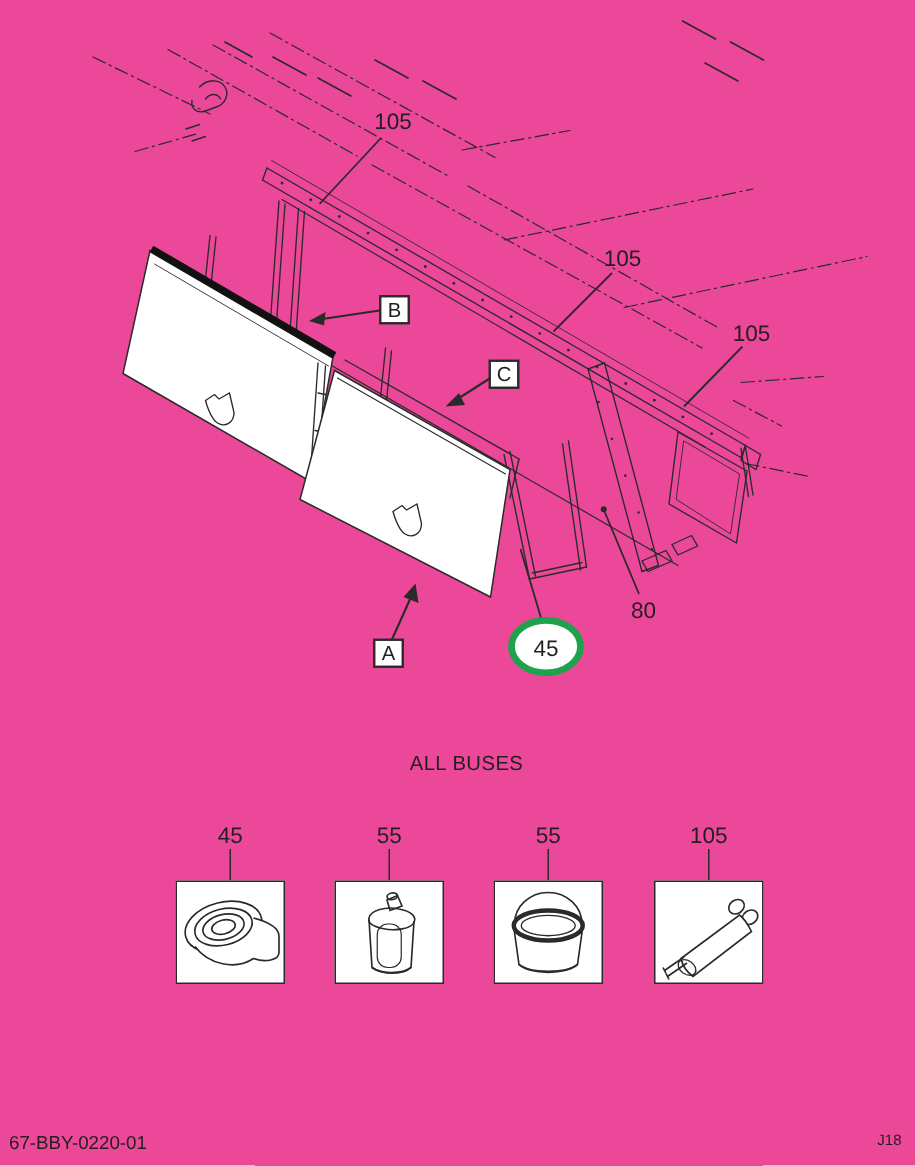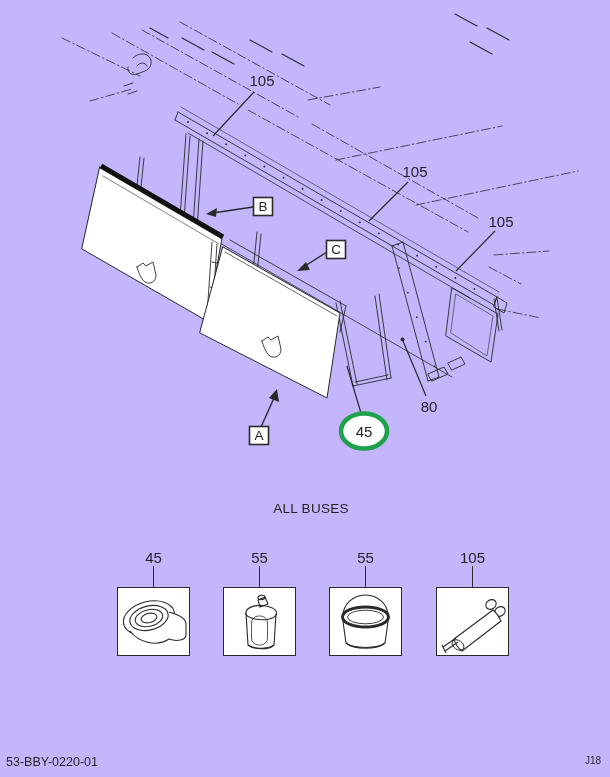--- a/index.html
+++ b/index.html
@@ -1,16 +1,16 @@
 <!DOCTYPE html>
 <html><head>
 <meta charset="utf-8">
 <style>
   html,body{margin:0;padding:0;background:#ffffff;}
-  #page{position:relative;width:610px;height:777px;background:#c4b5fd;overflow:hidden;
+  #page{position:relative;width:610px;height:777px;background:#ec4899;overflow:hidden;
         font-family:"Liberation Sans", sans-serif;color:#231f20;}
   svg text{font-family:"Liberation Sans", sans-serif;fill:#231f20;}
   .callout-num{font-size:15px;}
   .view-letter{font-size:13.5px;}
   #main-drawing{position:absolute;left:0;top:0;}
   .caption{position:absolute;left:0;top:501px;width:622px;text-align:center;
            font-size:13.5px;letter-spacing:.3px;}
   .legend-item{position:absolute;top:550px;width:73px;display:flex;
                flex-direction:column;align-items:center;}
   .legend-num{font-size:15px;height:16px;line-height:16px;}
@@ -242,15 +242,15 @@
         <path d="M16,49 L55,20 C59,23 61,27 63,31 L24,61 C20,58 17,54 16,49 z" fill="#ffffff"></path>
         <ellipse cx="20" cy="55" rx="4.5" ry="6.5" transform="rotate(-55 20 55)" stroke-width="0.9"></ellipse>
         <path d="M5,57 L18,48"></path>
           <path d="M7,61 L20,52"></path>
         <path d="M4,55 L6,59"></path>
           <path d="M6,59 L8,63"></path>
       </svg>
     </div>
   </div>
 
-  <div class="footer-left">53-BBY-0220-01</div>
+  <div class="footer-left">67-BBY-0220-01</div>
   <div class="footer-right">J18</div>
 </div>
 
 </body></html>

